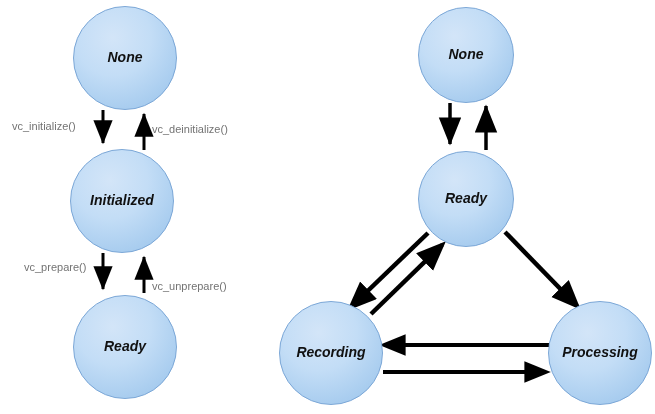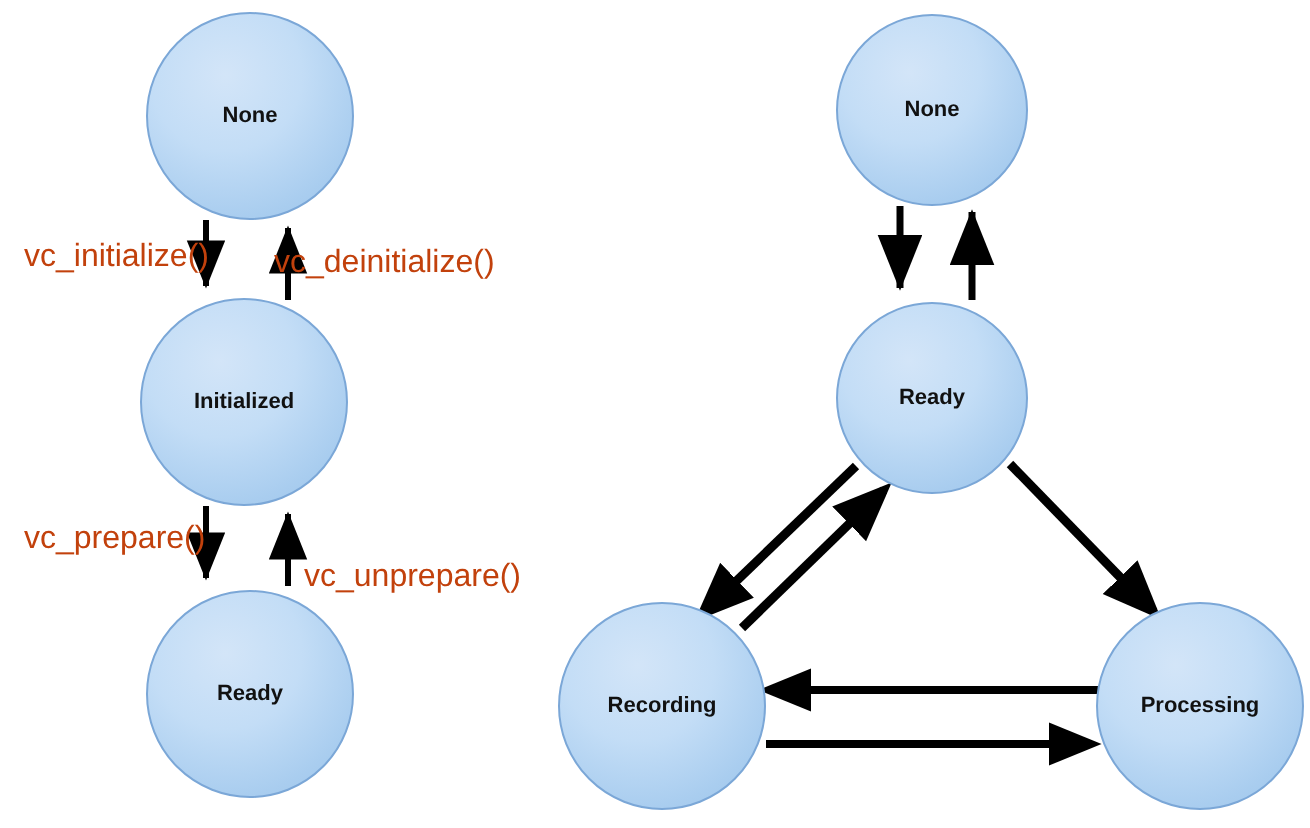--- a/index.html
+++ b/index.html
@@ -24,29 +24,30 @@
     position: absolute;
     border-radius: 50%;
     background: radial-gradient(circle at 38% 30%, #d3e5f8 0%, #c3ddf6 40%, #a9cdef 75%, #9cc4e9 100%);
     border: 1px solid #7ba7d7;
     box-sizing: border-box;
     display: flex;
     align-items: center;
     justify-content: center;
     color: #111111;
     font-weight: bold;
-    font-size: 11px;
+    font-size: 14px;
     text-align: center;
     line-height: 1.1;
     z-index: 2;
+    font-style: italic;
   }
   .edge-label {
     position: absolute;
-    font-size: 16px;
-    color: #c2410c;
+    font-size: 11px;
+    color: #737373;
     white-space: nowrap;
     z-index: 3;
     text-align: center;
   }
 </style>
 </head>
 <body>
 
 <svg id="canvas" viewBox="0 0 655 414" xmlns="http://www.w3.org/2000/svg">
   <defs>
@@ -86,24 +87,24 @@
 <div class="node" style="left:70px; top:149px; width:104px; height:104px;">
   <span>Initialized</span>
 </div>
 <div class="node" style="left:73px; top:295px; width:104px; height:104px;">
   <span>Ready</span>
 </div>
 
 <div class="edge-label" style="left:12px; top:120px;">
   <span>vc_initialize()</span>
 </div>
-<div class="edge-label" style="left:137px; top:123px;">
+<div class="edge-label" style="left:152px; top:123px;">
   <span>vc_deinitialize()</span>
 </div>
-<div class="edge-label" style="left:12px; top:261px;">
+<div class="edge-label" style="left:24px; top:261px;">
   <span>vc_prepare()</span>
 </div>
 <div class="edge-label" style="left:152px; top:280px;">
   <span>vc_unprepare()</span>
 </div>
 
 <div class="node" style="left:418px; top:7px; width:96px; height:96px;">
   <span>None</span>
 </div>
 <div class="node" style="left:418px; top:151px; width:96px; height:96px;">

